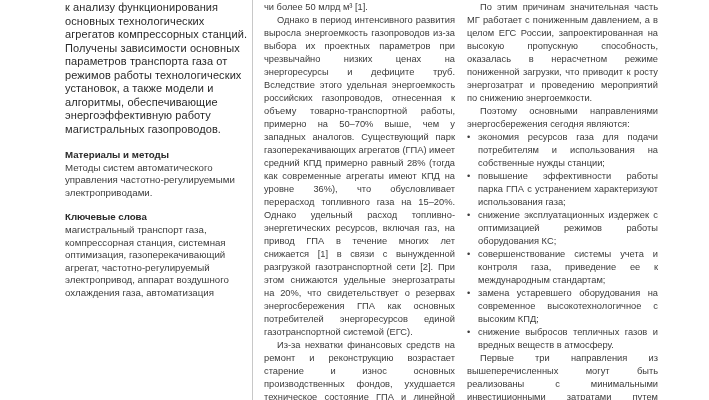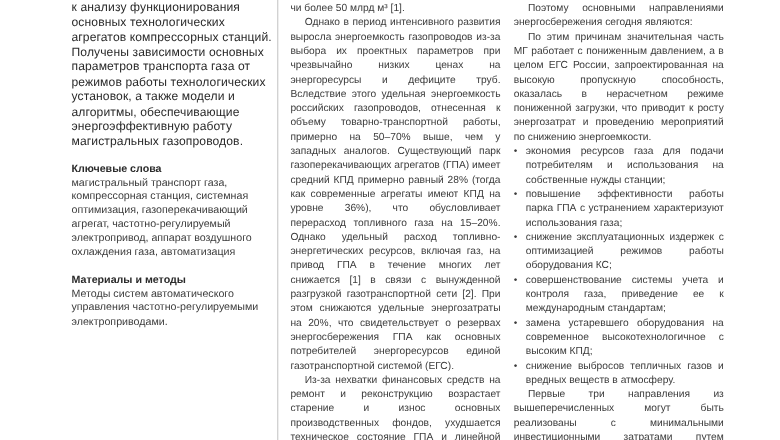--- a/index.html
+++ b/index.html
@@ -53,43 +53,43 @@
   .bullet .btext { flex: 1; text-align: justify; hyphens: auto; -webkit-hyphens: auto; }
 </style>
 </head>
 <body>
 
 <div class="page">
 
   <div class="col-left">
     <div class="abstract">к анализу функционирования основных технологических агрегатов компрессорных станций. Получены зависимости основных параметров транспорта газа от режимов работы технологических установок, а также модели и алгоритмы, обеспечивающие энергоэффективную работу магистральных газопроводов.</div>
 
+    <div class="side-section first">
+      <div class="side-heading">Материалы и методы</div>
+      <div>Методы систем автоматического управления частотно-регулируемыми электроприводами.</div>
+    </div>
+
     <div class="side-section">
       <div class="side-heading">Ключевые слова</div>
       <div>магистральный транспорт газа, компрессорная станция, системная оптимизация, газоперекачивающий агрегат, частотно-регулируемый электропривод, аппарат воздушного охлаждения газа, автоматизация</div>
-    </div>
-
-    <div class="side-section first">
-      <div class="side-heading">Материалы и методы</div>
-      <div>Методы систем автоматического управления частотно-регулируемыми электроприводами.</div>
     </div>
   </div>
 
   <div class="rule"></div>
 
   <div class="col col-mid">
     <p>чи более 50 млрд м³ [1].</p>
     <p class="indent">Однако в период интенсивного развития выросла энергоемкость газопроводов из-за выбора их проектных параметров при чрезвычайно низких ценах на энергоресурсы и дефиците труб. Вследствие этого удельная энергоемкость российских газопроводов, отнесенная к объему товарно-транспортной работы, примерно на 50–70% выше, чем у западных аналогов. Существующий парк газоперекачивающих агрегатов (ГПА) имеет средний КПД примерно равный 28% (тогда как современные агрегаты имеют КПД на уровне 36%), что обусловливает перерасход топливного газа на 15–20%. Однако удельный расход топливно-энергетических ресурсов, включая газ, на привод ГПА в течение многих лет снижается [1] в связи с вынужденной разгрузкой газотранспортной сети [2]. При этом снижаются удельные энергозатраты на 20%, что свидетельствует о резервах энергосбережения ГПА как основных потребителей энергоресурсов единой газотранспортной системой (ЕГС).</p>
     <p class="indent">Из-за нехватки финансовых средств на ремонт и реконструкцию возрастает старение и износ основных производственных фондов, ухудшается техническое состояние ГПА и линейной части магистральных газопроводов. На настоящий момент состояние объектов газификации характеризуют следующие данные [3]:</p>
 
   </div>
 
   <div class="col col-right">
+    <p class="indent">По этим причинам значительная часть МГ работает с пониженным давлением, а в целом ЕГС России, запроектированная на высокую пропускную способность, оказалась в нерасчетном режиме пониженной загрузки, что приводит к росту энергозатрат и проведению мероприятий по снижению энергоемкости.</p>
     <p class="indent">Поэтому основными направлениями энергосбережения сегодня являются:</p>
-    <p class="indent">По этим причинам значительная часть МГ работает с пониженным давлением, а в целом ЕГС России, запроектированная на высокую пропускную способность, оказалась в нерасчетном режиме пониженной загрузки, что приводит к росту энергозатрат и проведению мероприятий по снижению энергоемкости.</p>
 
     <div class="bullet">
       <span class="marker">•</span>
       <span class="btext">экономия ресурсов газа для подачи потребителям и использования на собственные нужды станции;</span>
     </div>
     <div class="bullet">
       <span class="marker">•</span>
       <span class="btext">повышение эффективности работы парка ГПА с устранением характеризуют использования газа;</span>
     </div>
     <div class="bullet">

